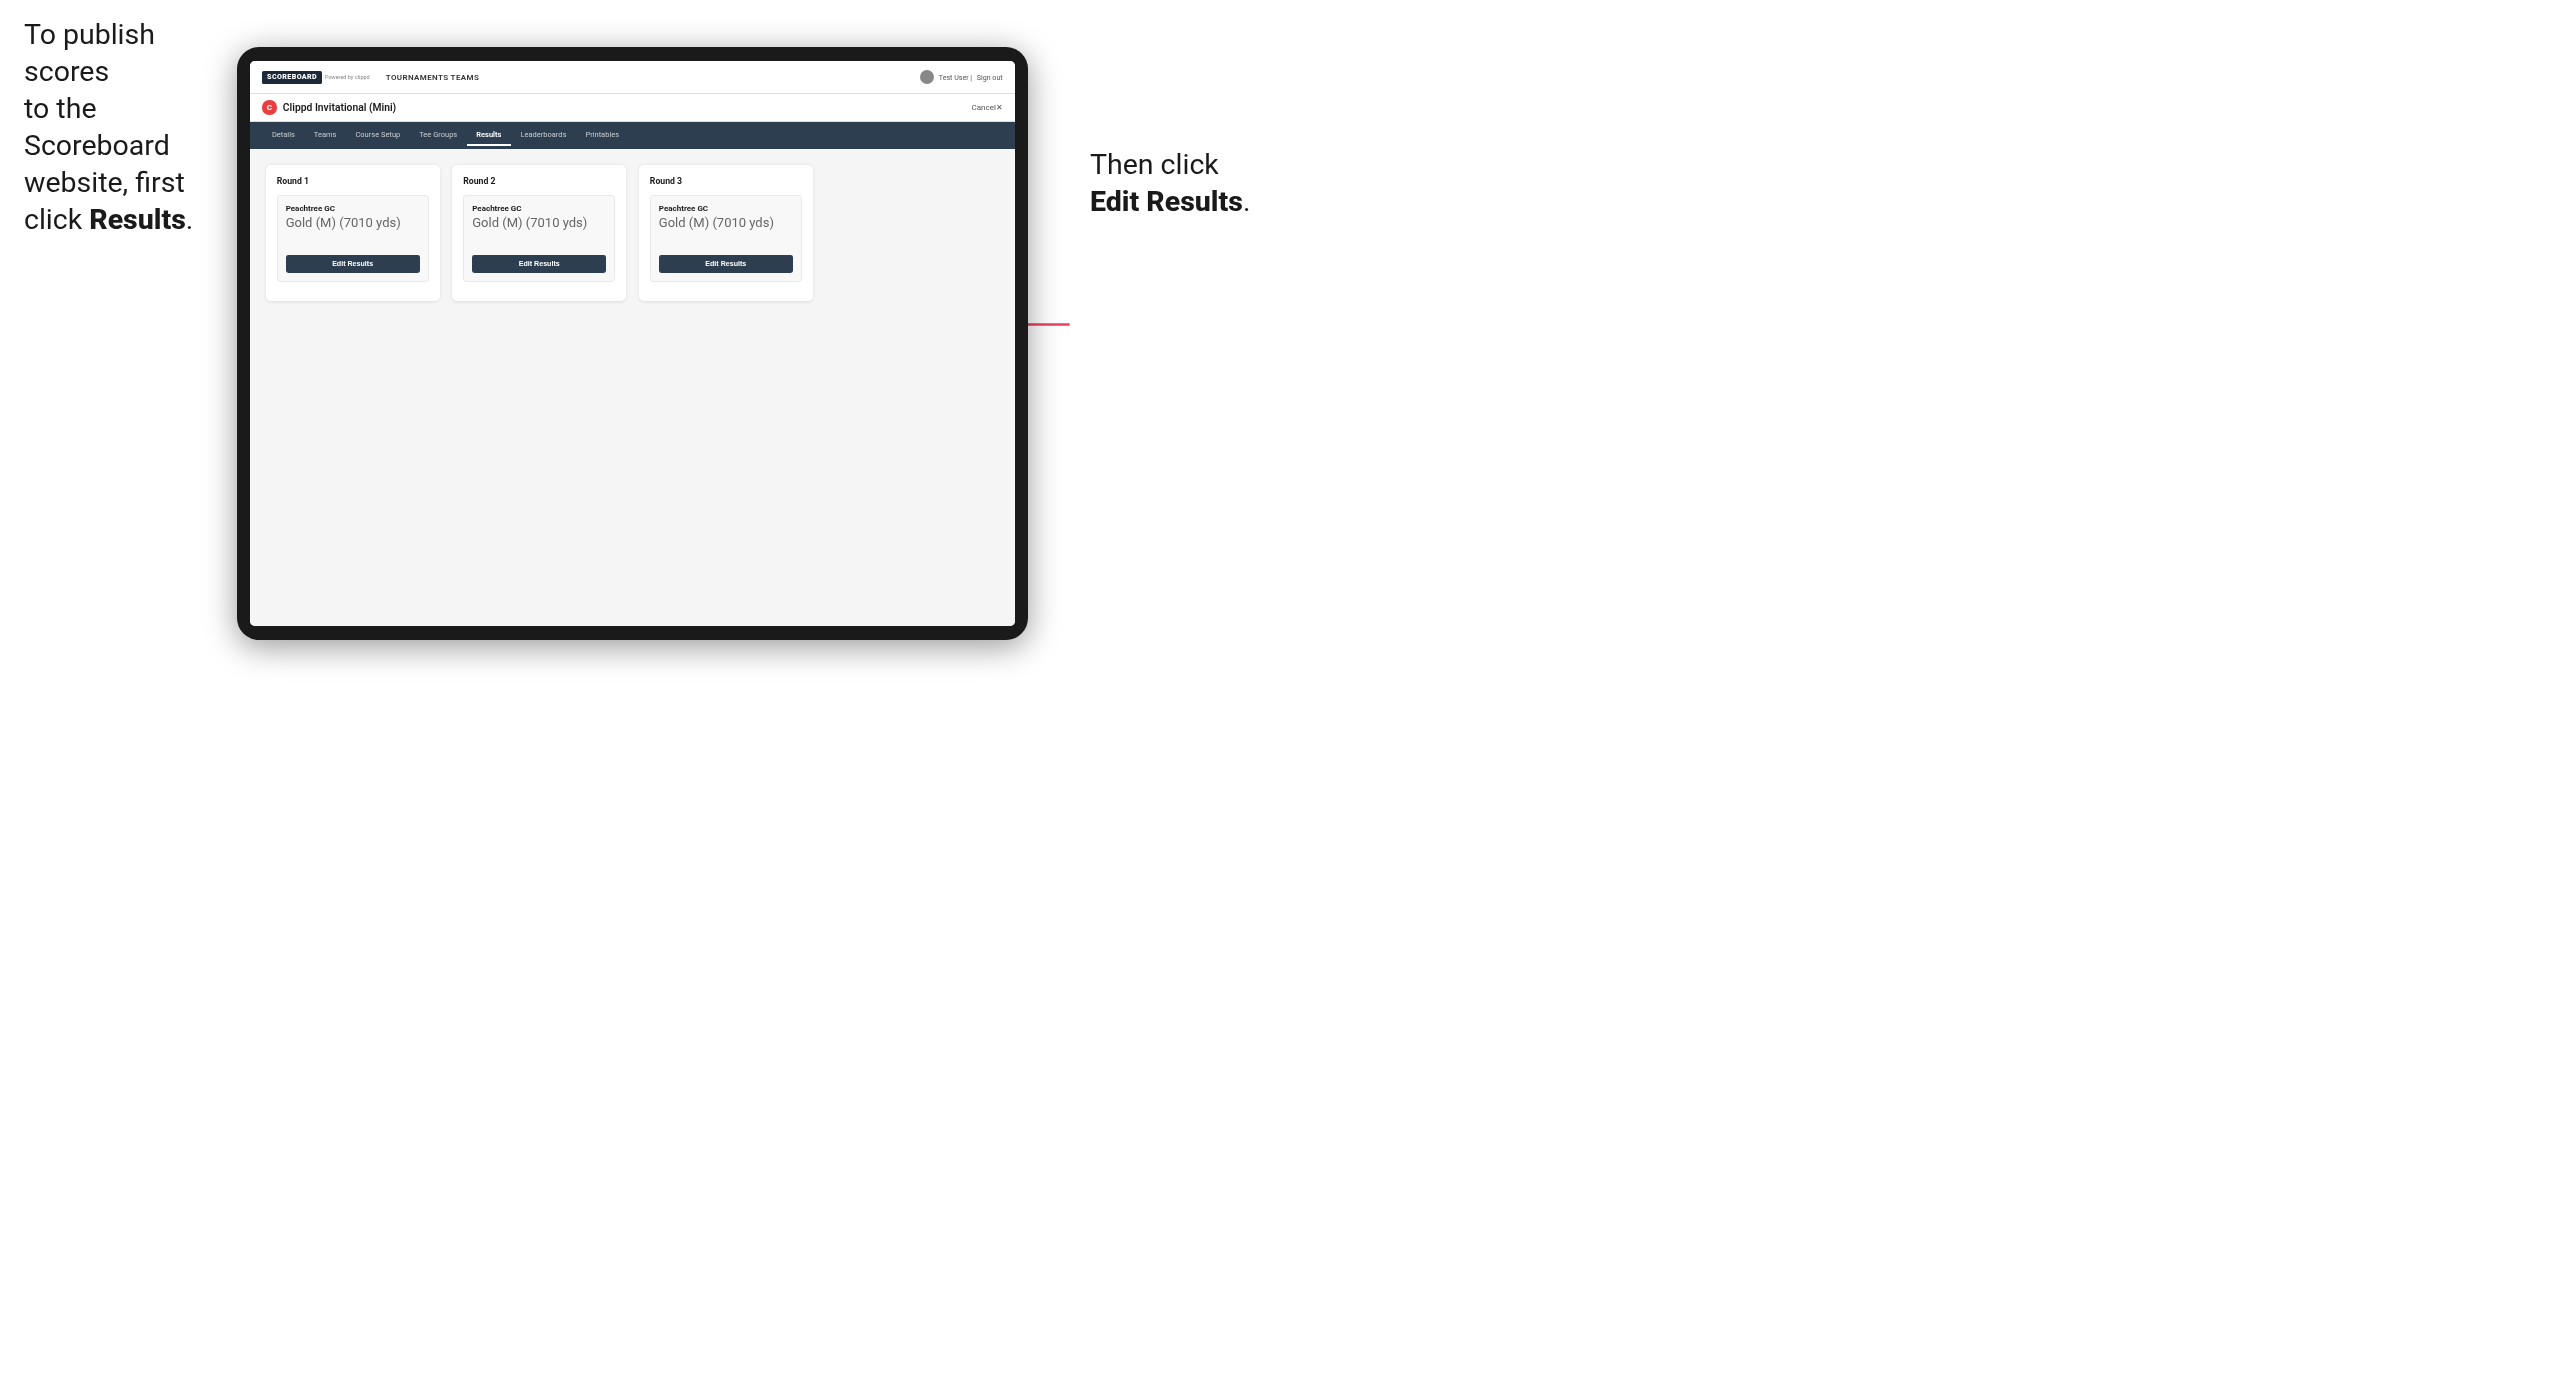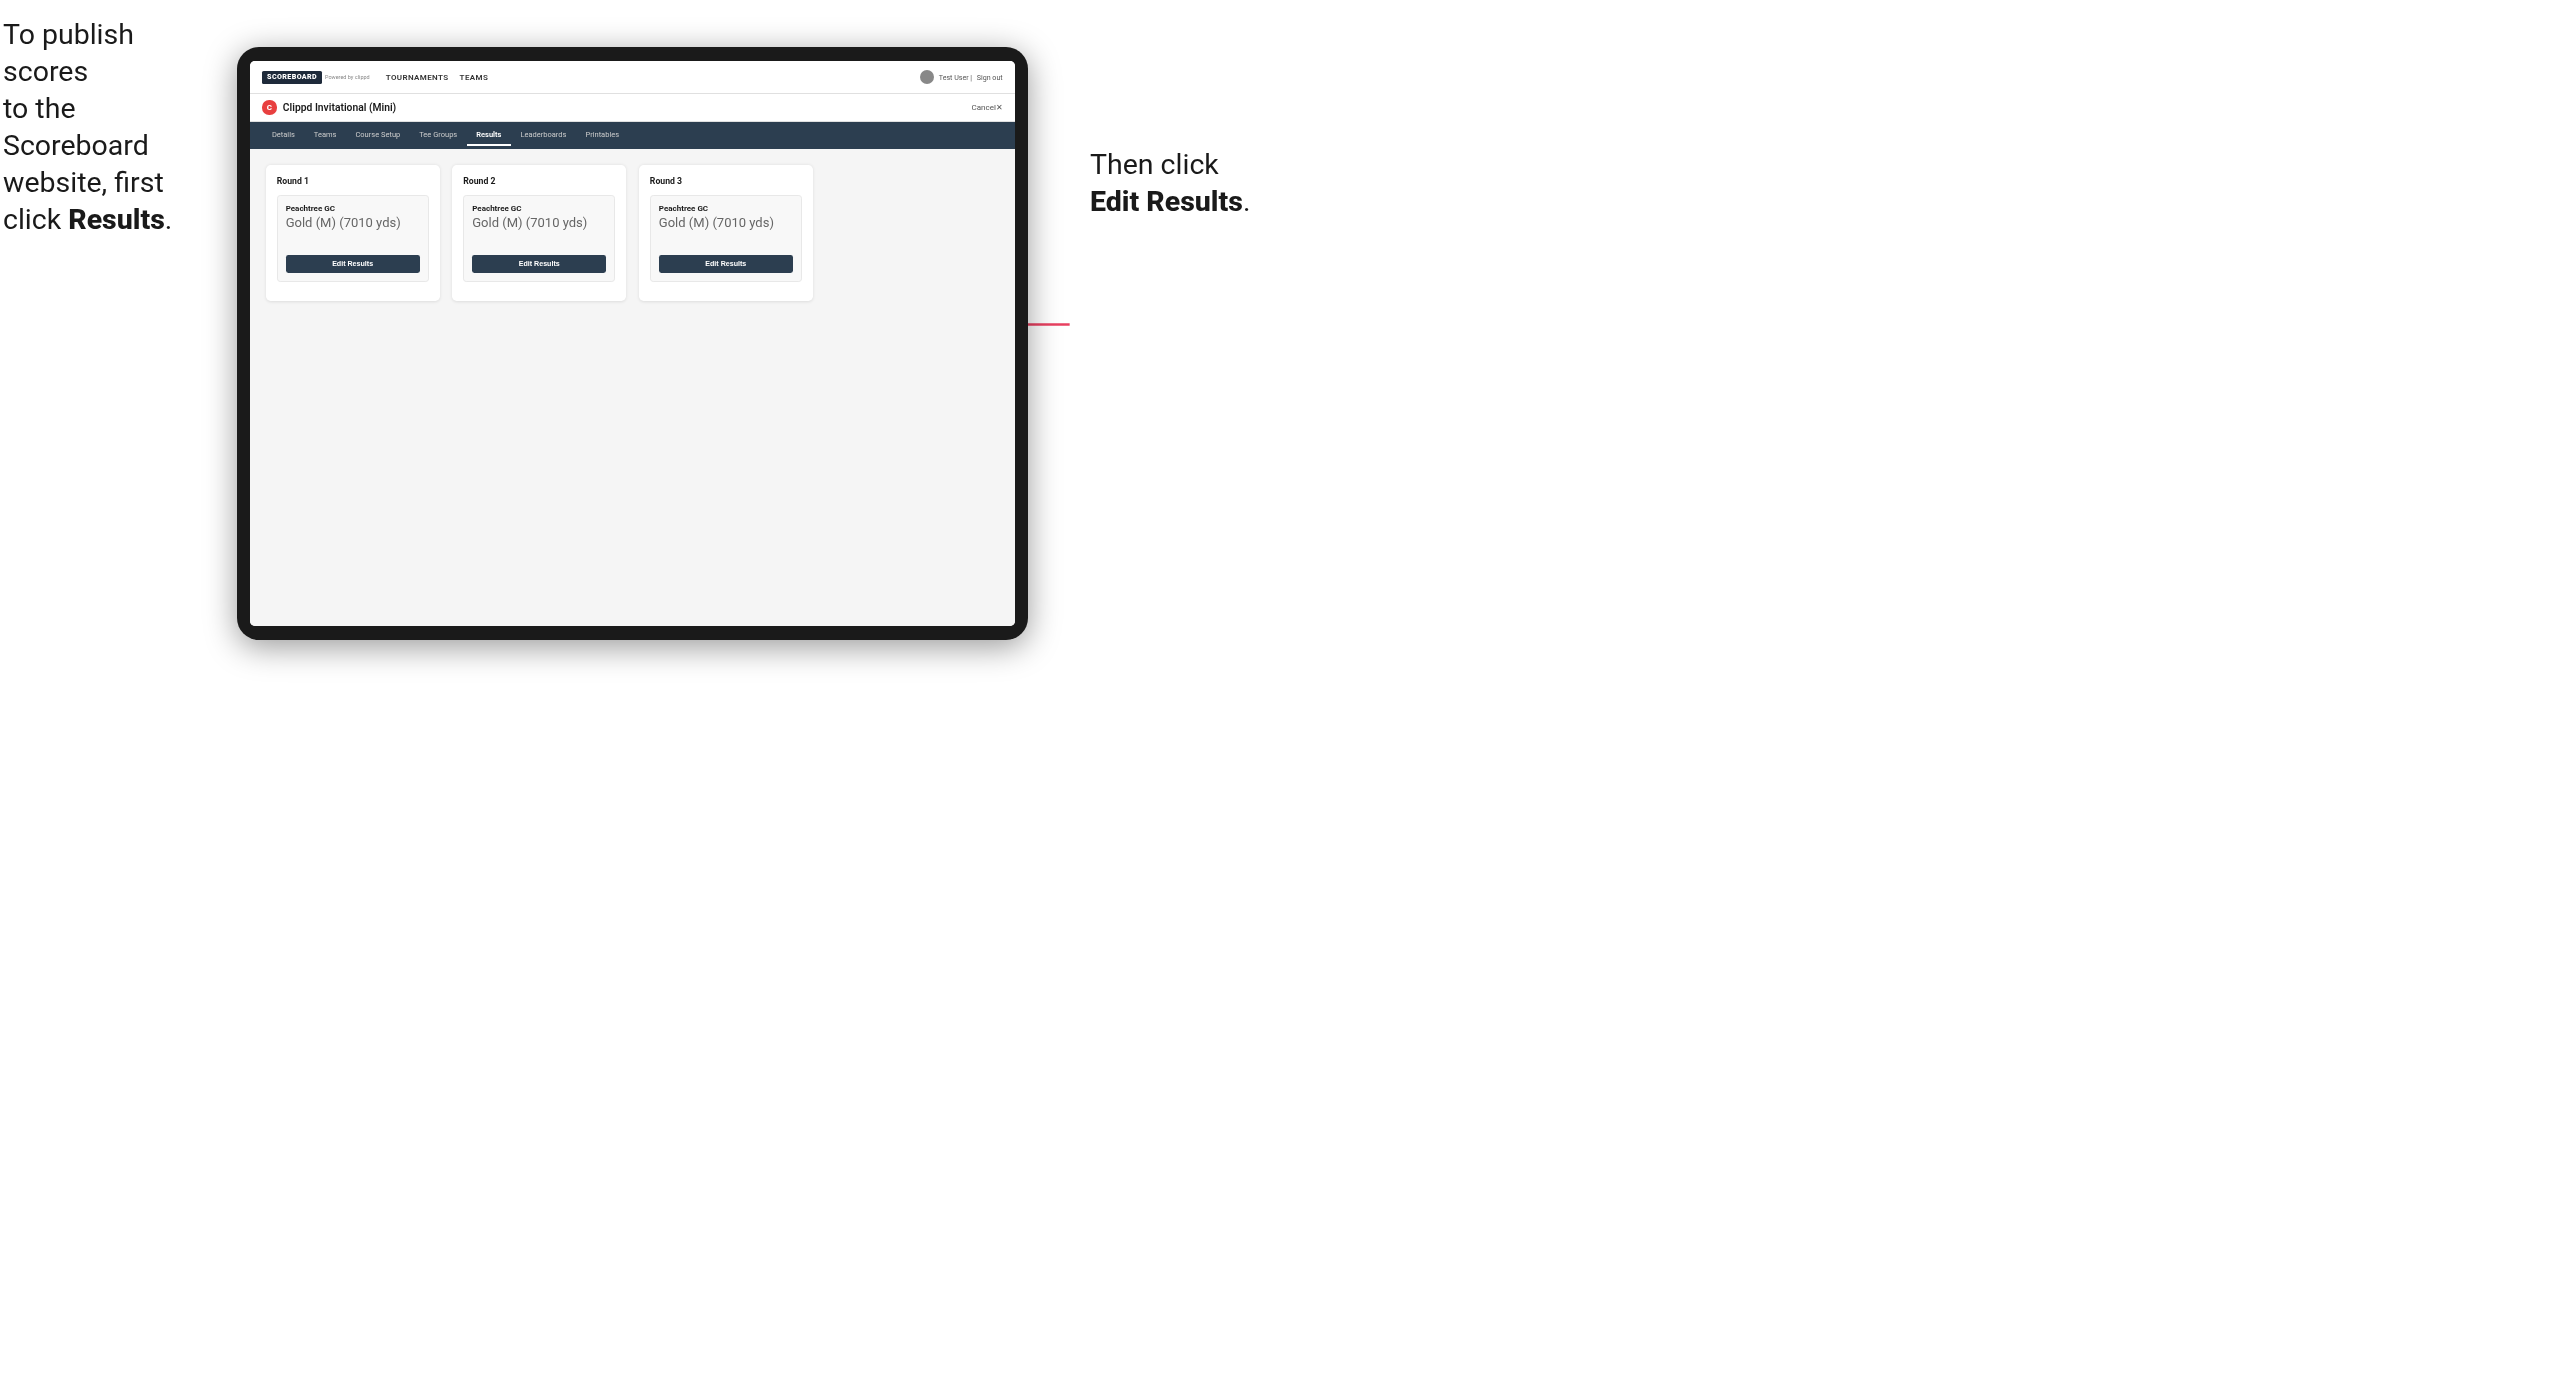--- a/index.html
+++ b/index.html
@@ -9,21 +9,21 @@
       width: 1288px;
       height: 693px;
       position: relative;
       overflow: hidden;
     }
 
     
     .instruction-left {
       position: absolute;
       top: 16px;
-      left: 3px;
+      left: 24px;
       font-size: 28.5px;
       line-height: 1.3;
       color: #1a1a1a;
       width: 214px;
     }
     .instruction-left strong { font-weight: 800; }
 
     
     .instruction-right {
       position: absolute;
@@ -90,21 +90,21 @@
 
     .logo-powered {
       font-size: 5.5px;
       color: #888;
       margin-left: 3.2px;
     }
 
     .top-nav-links {
       display: flex;
       align-items: center;
-      gap: 11px;
+      gap: 2px;
       flex: 1;
     }
 
     .top-nav-link {
       font-size: 8px;
       color: #333;
       font-weight: 600;
       letter-spacing: 0.4px;
       cursor: pointer;
       text-decoration: none;

